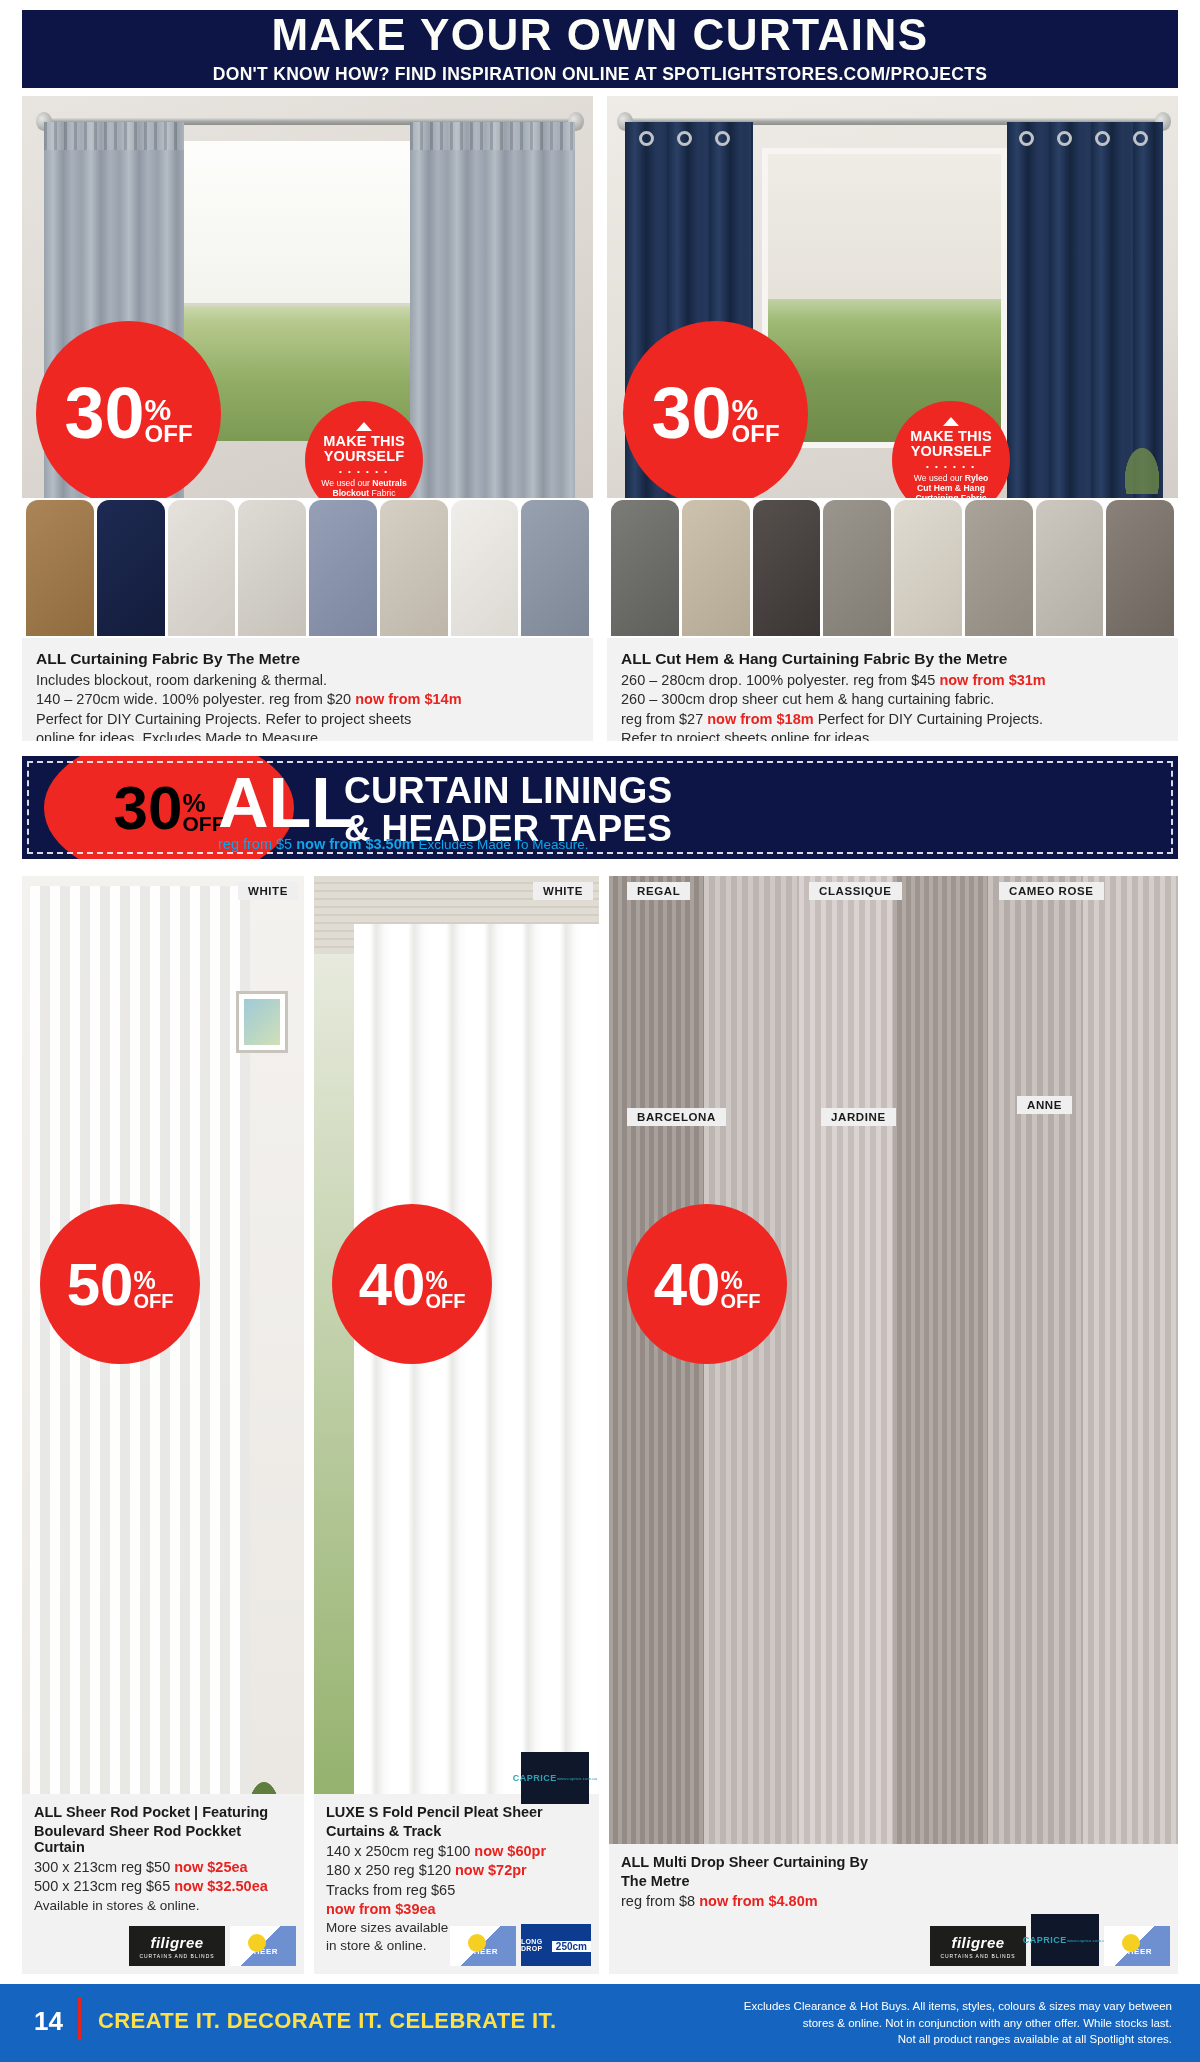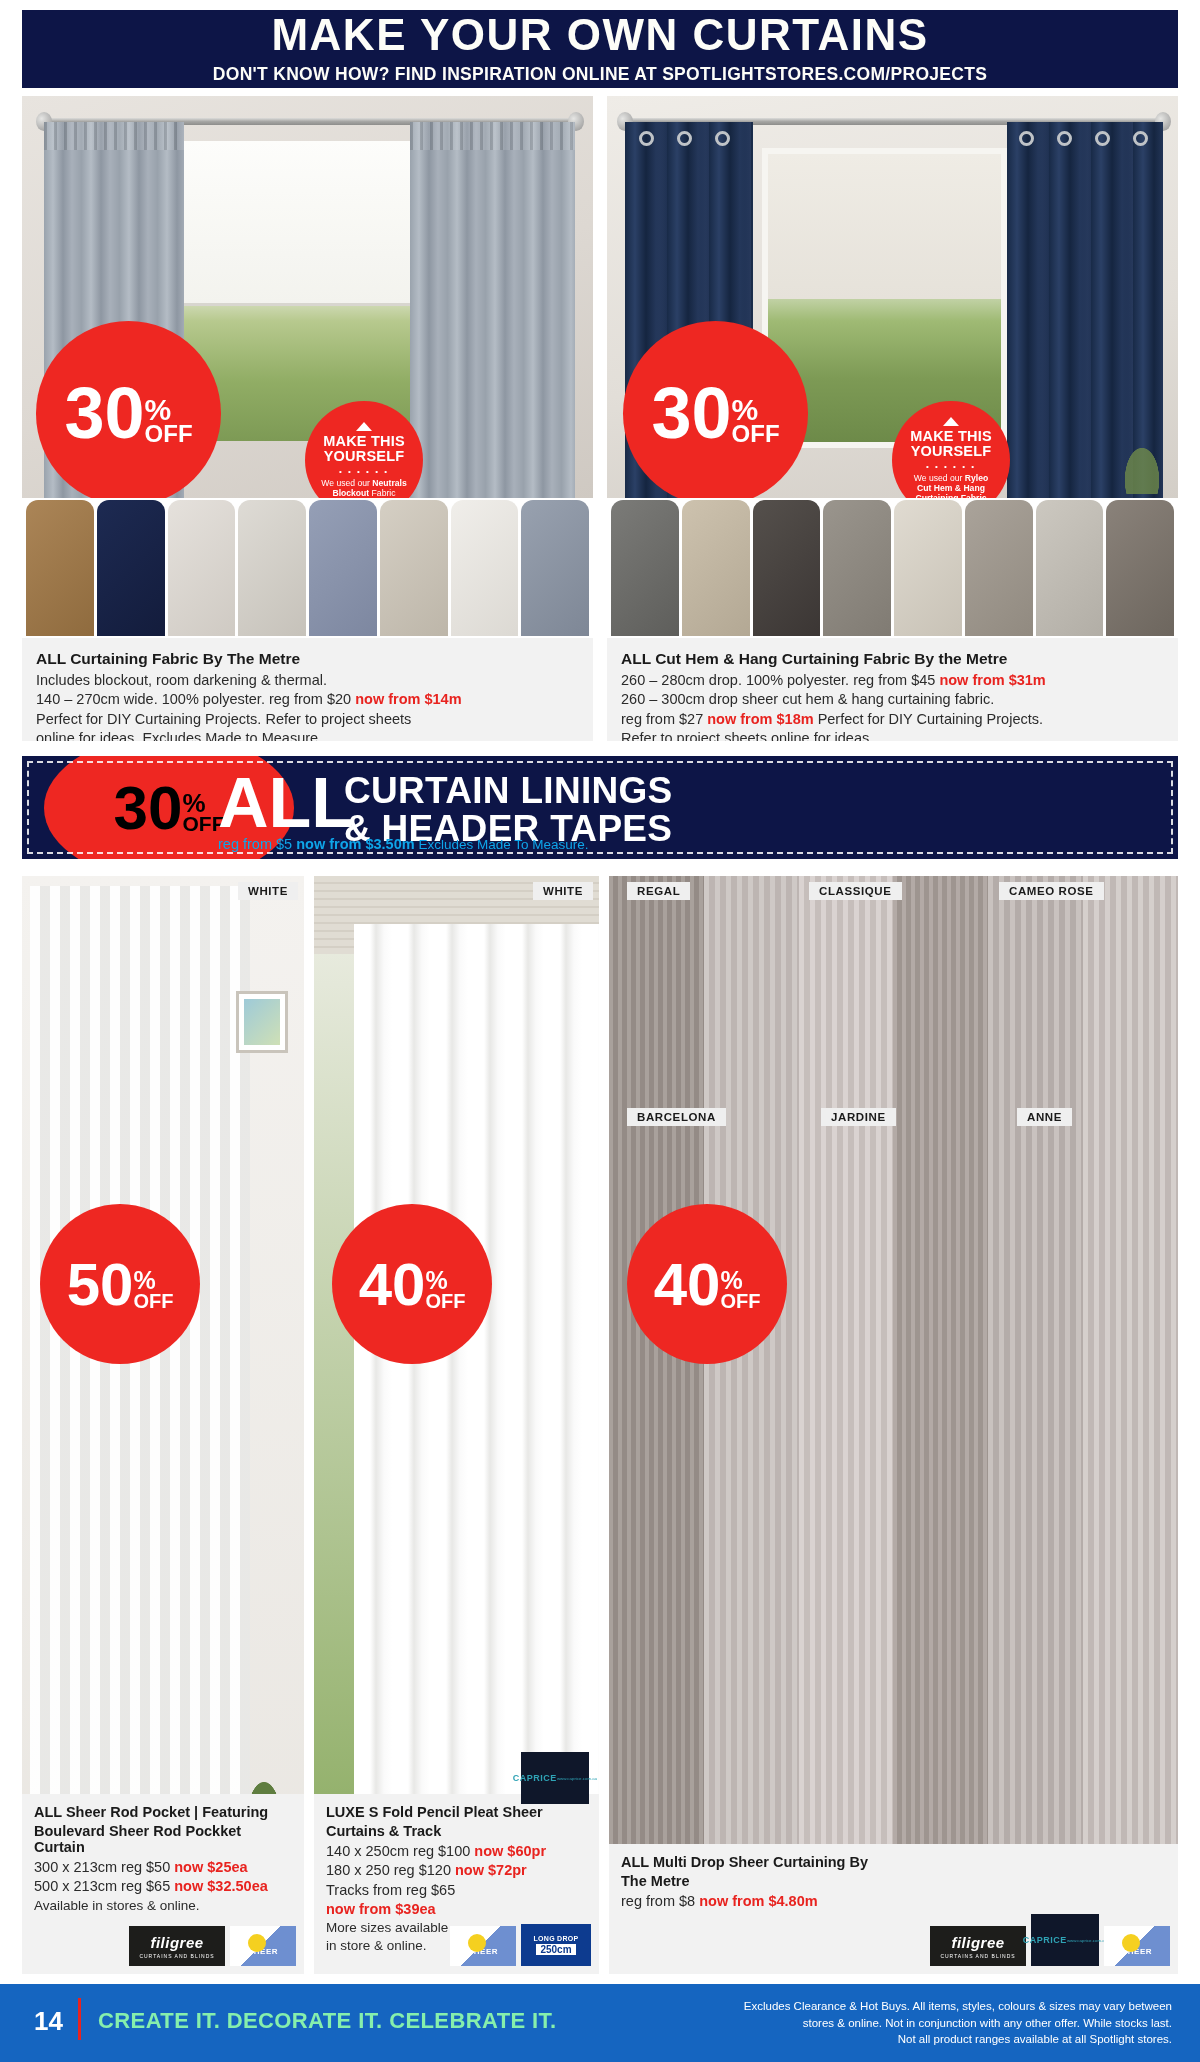--- a/index.html
+++ b/index.html
@@ -285,38 +285,38 @@
   .logo-sheer .sheer-txt { color: #fff; font-size: 8px; font-weight: bold; letter-spacing: .5px; padding-bottom: 10px; }
   .logo-caprice {
     width: 68px; height: 52px; background: #0f172a;
     display: flex; flex-direction: row; align-items: center; justify-content: center;
   }
   .cap-mark { width: 34px; height: 30px; }
   .logo-caprice .cap-name { font-size: 9px; color: #2fa3b5; letter-spacing: .5px; font-weight: bold; }
   .logo-caprice .cap-url { font-size: 4.4px; color: #2fa3b5; }
   .logo-longdrop {
     width: 70px; height: 42px; background: #0d3b8f; color: #fff;
-    display: flex; flex-direction: column; align-items: center; justify-content: center;
+    display: flex; flex-direction: row; align-items: center; justify-content: center;
   }
   .logo-longdrop .ld-1 { font-size: 7px; font-weight: bold; letter-spacing: .3px; }
   .logo-longdrop .ld-2 { font-size: 10px; font-weight: bold; background:#fff; color:#0d3b8f; padding: 0 4px; margin-top: 2px; }
 
   
   .footer {
     position: absolute; left: 0; top: 1984px; width: 1200px; height: 78px;
     background: #1565c0;
   }
   .f-page {
     position: absolute; left: 34px; top: 22px;
     color: #fff; font-weight: bold; font-size: 26px;
   }
   .f-div { position: absolute; left: 78px; top: 14px; width: 3px; height: 42px; background: #e8231f; }
   .f-tag {
     position: absolute; left: 98px; top: 24px;
-    color: #86efac; font-weight: bold; font-size: 22px; letter-spacing: .4px; text-align: right;
+    color: #fde047; font-weight: bold; font-size: 22px; letter-spacing: .4px; text-align: right;
   }
   .f-legal {
     position: absolute; right: 28px; top: 14px; width: 520px;
     color: #fff; font-size: 11.5px; line-height: 1.45; text-align: right;
   }
 </style>
 </head>
 <body>
 
 <div class="hero-header">
@@ -593,21 +593,21 @@
         <div class="md-col" style="background:repeating-linear-gradient(90deg,#d5cfcc 0 5px,#c0b8b5 5px 11px)"></div>
       </div>
     </div>
 
     <div class="tag-white" style="left:18px;top:6px">REGAL</div>
     <div class="tag-white" style="left:200px;top:6px">CLASSIQUE</div>
     <div class="tag-white" style="left:390px;top:6px">CAMEO ROSE</div>
 
     <div class="tag-white" style="left:18px;top:232px">BARCELONA</div>
     <div class="tag-white" style="left:212px;top:232px">JARDINE</div>
-    <div class="tag-white" style="left:408px;top:232px">ANNE</div>
+    <div class="tag-white" style="left:408px;top:220px">ANNE</div>
 
     <div class="disc-circle c-big" style="left:18px;top:328px;width:160px;height:160px">
       <div class="disc-inner">
         <span class="disc-num" style="font-size:60px">40</span>
         <span class="disc-sym">
           <span class="disc-pct" style="font-size:25px">%</span>
           <span class="disc-off" style="font-size:20px">OFF</span>
         </span>
       </div>
     </div>

